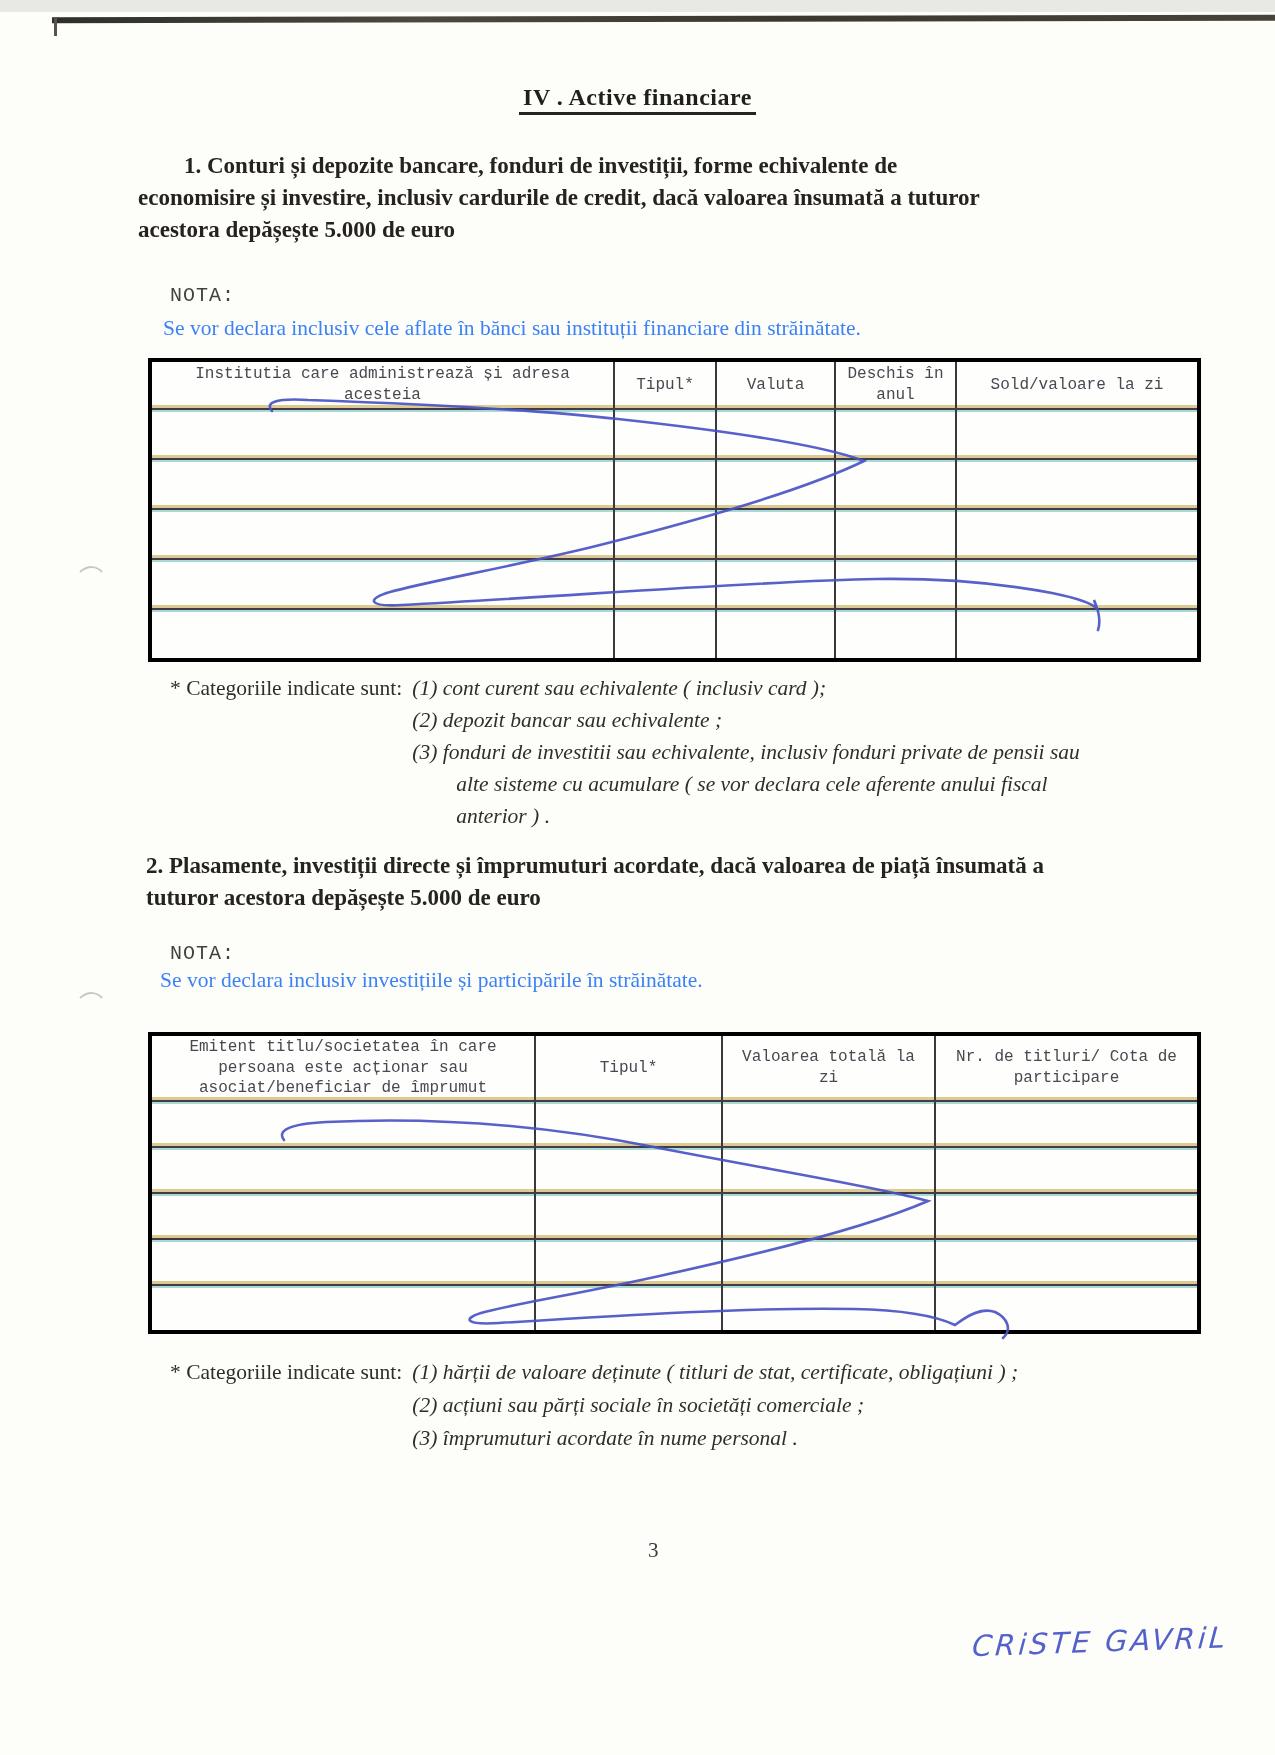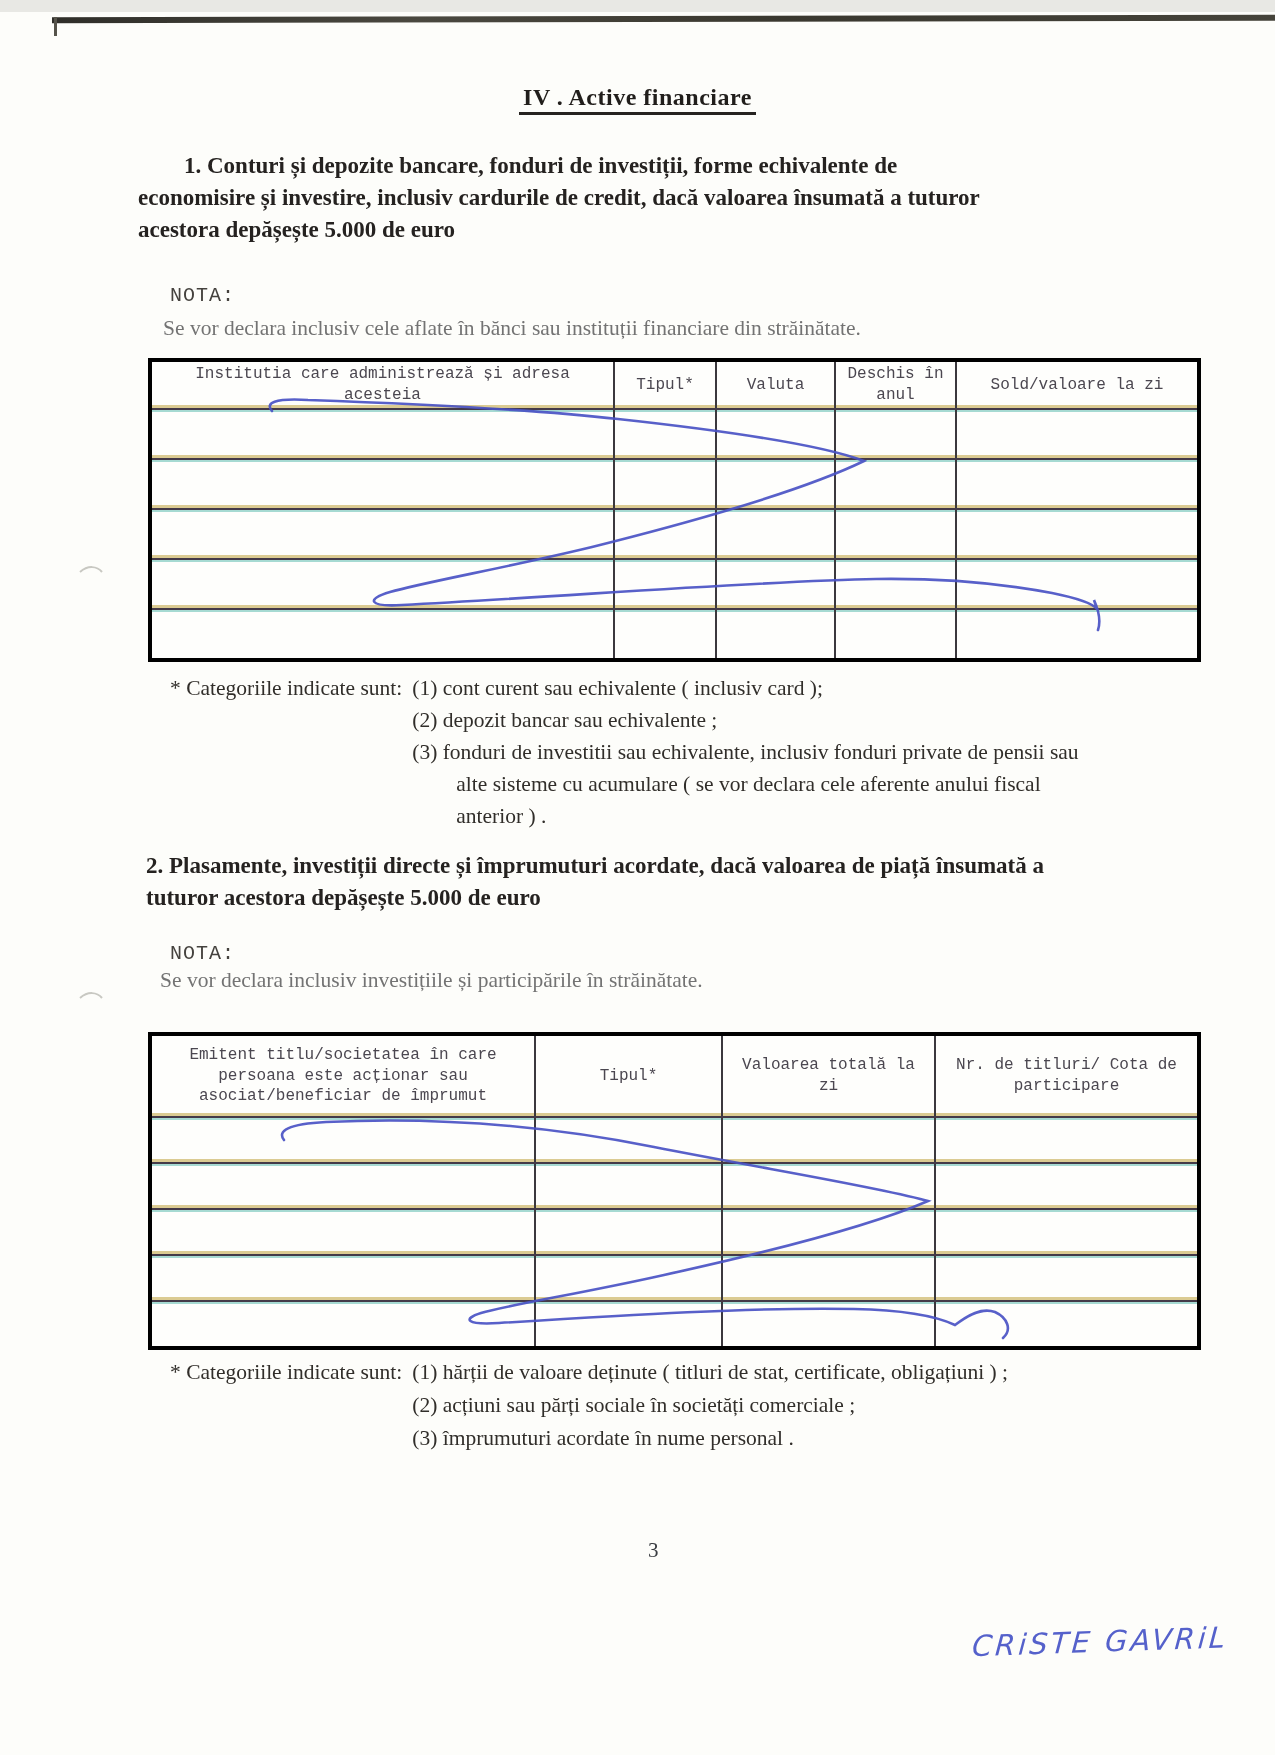--- a/index.html
+++ b/index.html
@@ -29,58 +29,58 @@
   }
   .heading{
     position:absolute;font-weight:bold;font-size:23px;line-height:32px;color:#252220;
   }
   #heading1{left:138px;top:138px;width:880px;text-indent:46px;}
   #heading2{left:146px;top:838px;width:910px;}
   .nota-label{
     position:absolute;font-family:"Liberation Mono", monospace;
     font-size:20px;color:#45423e;letter-spacing:1px;
   }
-  .nota-text{position:absolute;font-size:21.5px;color:#737373;}
+  .nota-text{position:absolute;font-size:21.5px;color:#3b82f6;}
   #nota1-label{left:170px;top:272px;}
   #nota1-text{left:163px;top:304px;}
   #nota2-label{left:170px;top:930px;}
   #nota2-text{left:160px;top:956px;}
 
   
   .scan-table{
     position:absolute;left:148px;width:1045px;
     border:4px solid #000000;background:#fefefc;
   }
   #table1{top:346px;}
   #table2{top:1020px;}
   .t-row{display:grid;}
   #table1 .t-row{grid-template-columns:463px 102px 119px 121px 1fr;}
   #table2 .t-row{grid-template-columns:384px 187px 213px 1fr;}
   #table1 .t-head{height:46px;}
   #table1 .t-body{height:48px;}
-  #table2 .t-head{height:80px;border-radius:21px;}
+  #table2 .t-head{height:64px;border-radius:21px;}
   #table2 .t-body{height:44px;}
   .t-row + .t-row{
     border-top:2px solid #443a48;
     box-shadow:0 -3px 0 0 rgba(189,160,58,0.55), inset 0 2px 0 0 rgba(78,182,168,0.5);
   }
   .t-cell{
     border-right:2px solid #3b383d;
     display:flex;align-items:center;justify-content:center;text-align:center;
     font-family:"Liberation Mono", monospace;font-size:16px;line-height:1.3;
     color:#4b4750;padding:0 8px;overflow:hidden;
   }
   .t-cell:last-child{border-right:none;}
 
   
   .footnote{position:absolute;display:flex;font-size:21.5px;line-height:32px;color:#312e2a;}
   #footnote1{left:170px;top:660px;}
   #footnote2{left:170px;top:1344px;line-height:33px;}
   .fn-label{white-space:nowrap;padding-right:10px;}
-  .fn-items{width:690px;}
+  .fn-items{width:690px;font-style:italic;}
   .fn-item{padding-left:44px;text-indent:-44px;}
 
   #page-number{position:absolute;left:648px;top:1526px;font-size:21px;color:#3a3d42;}
 
   #signature{
     position:absolute;left:972px;top:1612px;width:300px;
     font-family:"DejaVu Sans", sans-serif;font-style:italic;
     font-size:29px;letter-spacing:3px;color:#4351c6;
     transform:rotate(-2dedeg);
     transform:rotate(-2deg) skewX(-6deg);

